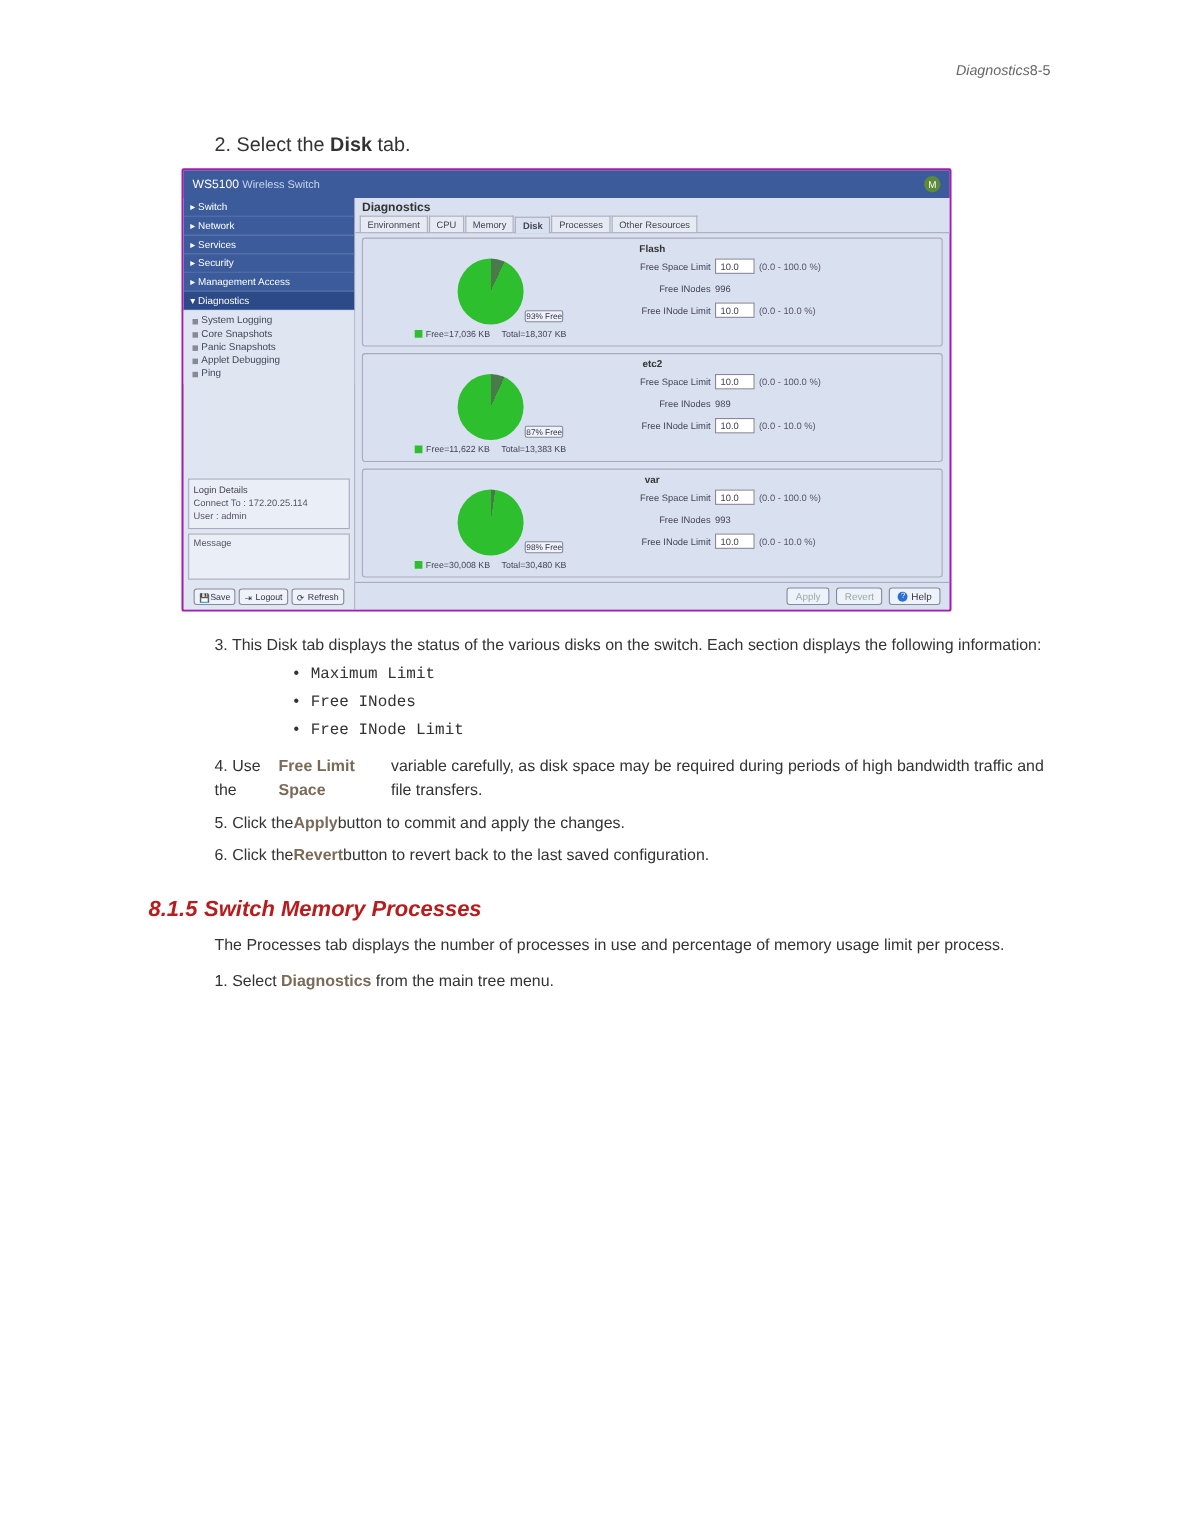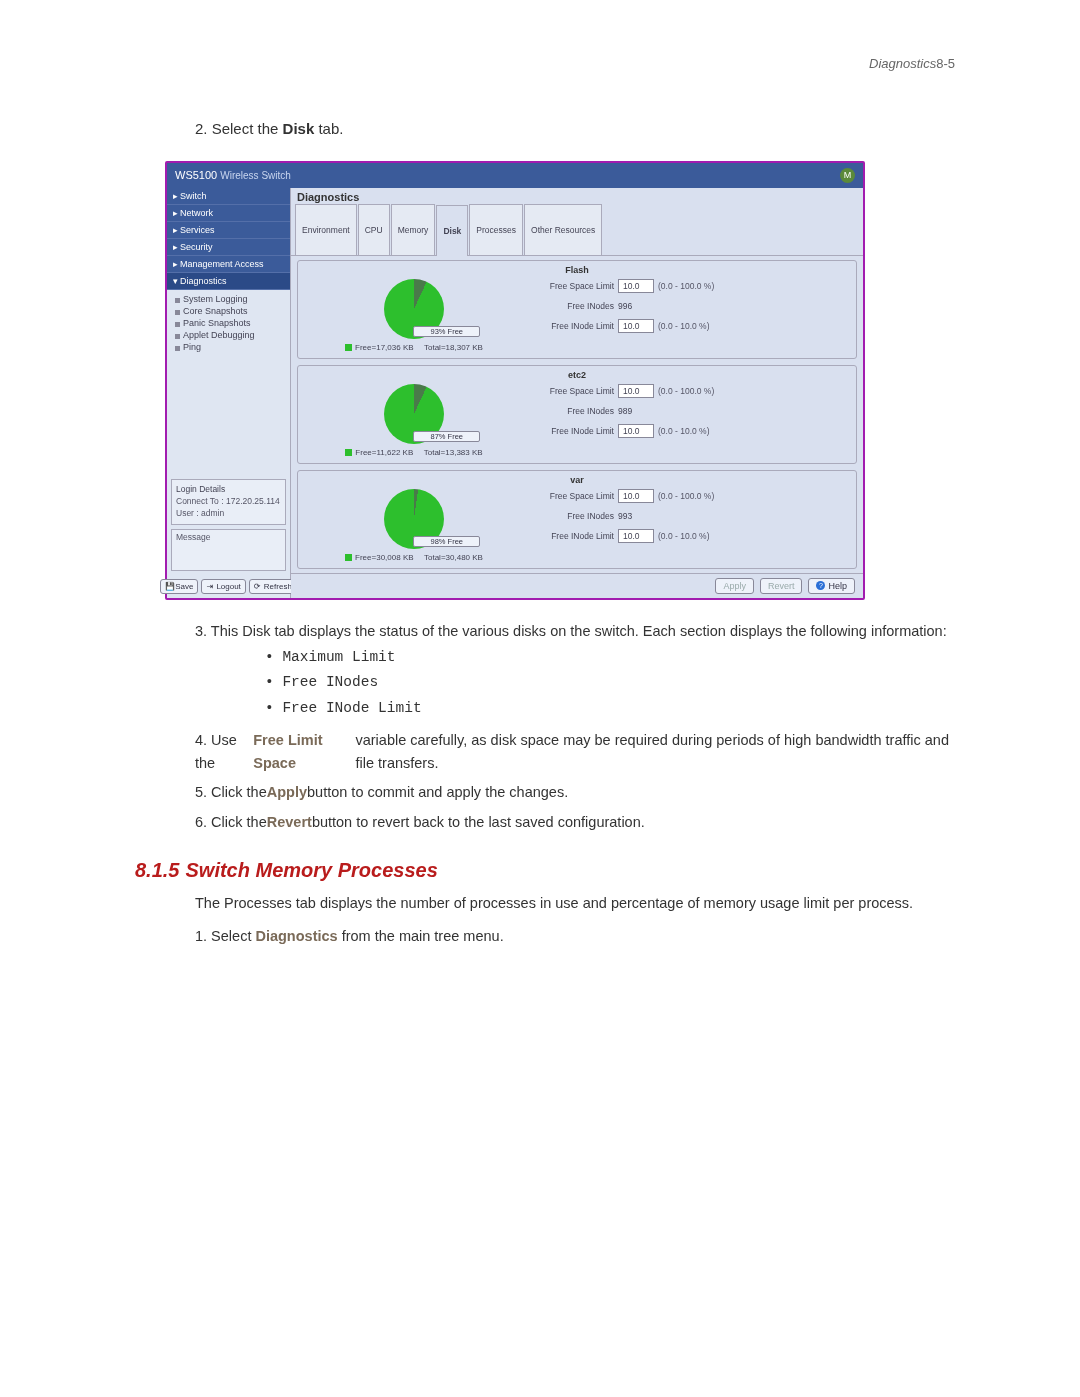--- a/index.html
+++ b/index.html
@@ -19,21 +19,21 @@
     font-size: 13px;
     color: #666;
   }
   .page-header .pnum { font-style: normal; margin-left: 0; }
   .content {
     position: absolute;
     left: 135px;
     top: 118px;
     width: 820px;
   }
-  .step-line { margin-left: 60px; font-size: 15px; color: #333; margin-bottom: 20px; line-height: 1.5; }
+  .step-line { margin-left: 60px; font-size: 18px; color: #333; margin-bottom: 8px; line-height: 1.5; }
   .step-line.first { margin-left: 60px; }
   .bold { font-weight: bold; color: #333; }
   .colored-bold { font-weight: bold; color: #7a6a58; }
   .screenshot {
     margin-left: 30px;
     margin-top: 4px;
     margin-bottom: 20px;
     width: 700px;
     border: 2px solid #a21caf;
     border-radius: 2px;
@@ -50,21 +50,21 @@
     justify-content: space-between;
   }
   .app-titlebar .title-main { }
   .app-titlebar .title-sub { color: #c8d5ef; font-size: 10px; }
   .app-titlebar .round {
     width: 15px; height: 15px; background:#5b8a3a; border-radius:50%; color:#fff;
     display:flex; align-items:center; justify-content:center; font-size:9px;
   }
   .app-body { display: flex; }
   .sidebar {
-    width: 124px;
+    width: 156px;
     background: #dfe6f2;
     border-right: 1px solid #aab;
     display: flex;
     flex-direction: column;
     font-size: 9px;
   }
   .nav-item { background:#3b5b9a; color:#fff; padding:3px 6px; border-bottom:1px solid #546fa9; }
   .nav-item.sel { background:#2b4a87; }
   .subnav { padding:3px 2px 4px 6px; background:#dfe6f2; color:#445; }
   .subnav .sub-row { padding:1px 0 1px 10px; position:relative; }
@@ -73,35 +73,35 @@
   .login-box { border:1px solid #aab; margin:4px; padding:4px; font-size:8.5px; background:#e9eef7; color:#556; }
   .login-box .lb-title { font-weight:normal; color:#445; }
   .login-row { margin:2px 0; }
   .msg-box { border:1px solid #aab; margin:0 4px 4px 4px; height:42px; background:#e9eef7; font-size:8.5px; color:#556; padding:2px 4px;}
   .sidebar-buttons { display:flex; gap:3px; padding:4px; justify-content:center; }
   .sbtn { background:#eef2fa; border:1px solid #889; border-radius:3px; padding:2px 4px; font-size:8px; color:#334; display:flex; align-items:center; gap:2px;}
   .sbtn .ic { width:8px; height:8px; }
   .main-panel { flex:1; background:#d9e0ef; display:flex; flex-direction:column; }
   .main-title { background:#d9e0ef; padding:3px 6px 1px 6px; font-size:11px; font-weight:bold; color:#333; }
   .tab-strip { display:flex; gap:0; padding:0 4px; border-bottom:1px solid #aab; background:#d9e0ef; }
-  .tab { background:#e5eaf3; border:1px solid #aab; border-bottom:none; padding:20px 6px; font-size:8.5px; color:#445; margin-right:1px; }
+  .tab { background:#e5eaf3; border:1px solid #aab; border-bottom:none; padding:2px 6px; font-size:8.5px; color:#445; margin-right:1px; }
   .tab.active { background:#d9e0ef; font-weight:bold; position:relative; top:1px; }
   .disk-sections { padding:4px 6px; display:flex; flex-direction:column; gap:6px; }
   .disk-section { background:#d9e0ef; border:1px solid #aab; border-radius:3px; padding:4px 6px 6px 6px; }
   .disk-section .sec-title { text-align:center; font-size:9px; font-weight:bold; color:#333; margin-bottom:2px; }
   .disk-body { display:flex; gap:8px; }
   .pie-col { width:220px; display:flex; flex-direction:column; align-items:center; }
   .pie-wrap { position:relative; width:80px; height:64px; display:flex; align-items:center; justify-content:center; }
   .pie {
     width:60px; height:60px; border-radius:50%;
     background: conic-gradient(#4a7a4a 0deg 25deg, #2dbf2d 25deg 360deg);
     position:relative;
   }
   .pie.var { background: conic-gradient(#4a7a4a 0deg 8deg, #2dbf2d 8deg 360deg); }
-  .pie-badge { position:absolute; right:-26px; bottom:4px; background:#eef2fa; border:1px solid #889; font-size:7.5px; padding:0 16px; border-radius:2px; color:#334;}
+  .pie-badge { position:absolute; right:-26px; bottom:4px; background:#eef2fa; border:1px solid #889; font-size:7.5px; padding:0 0; border-radius:2px; color:#334;}
   .pie-legend { font-size:8px; color:#445; margin-top:2px; display:flex; align-items:center; gap:3px;}
   .pie-legend .swatch { width:7px; height:7px; background:#2dbf2d; display:inline-block; }
   .fields-col { flex:1; display:flex; flex-direction:column; gap:8px; padding-top:2px; }
   .field-row { display:flex; align-items:center; gap:4px; font-size:8.5px; color:#445;}
   .field-row .lbl { width:82px; text-align:right; }
   .field-row .val { background:#fff; border:1px solid #889; padding:1px 4px; min-width:30px; font-size:8.5px;}
   .field-row .range { color:#556; font-size:8.5px; }
   .field-row .val.wide { min-width:36px; }
   .footer-bar { display:flex; justify-content:flex-end; gap:6px; padding:4px 8px; border-top:1px solid #aab;}
   .fbtn { background:#eef2fa; border:1px solid #889; border-radius:3px; padding:2px 7px; font-size:9px; color:#334;}

